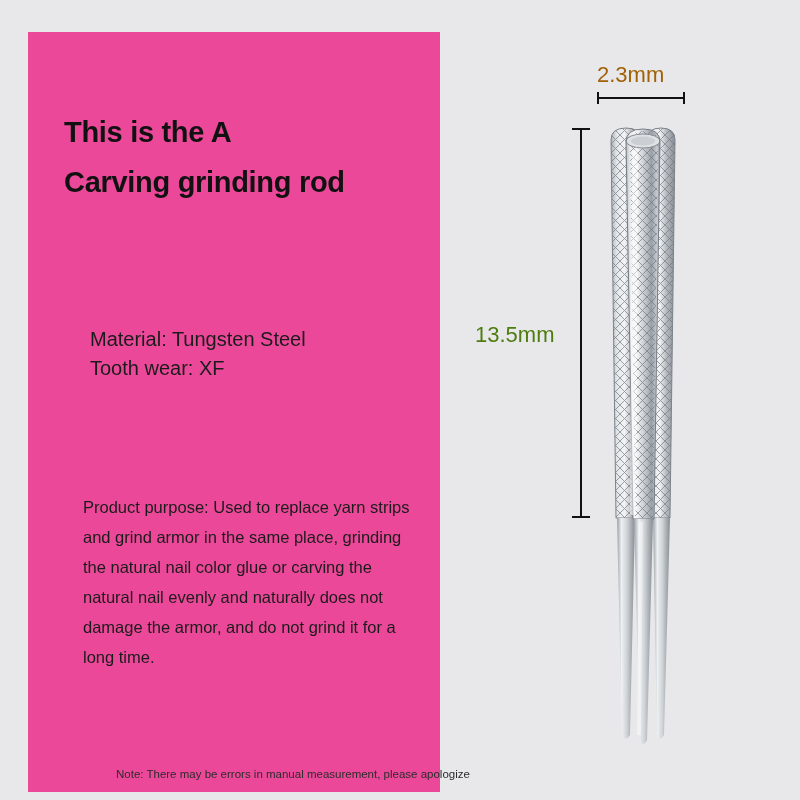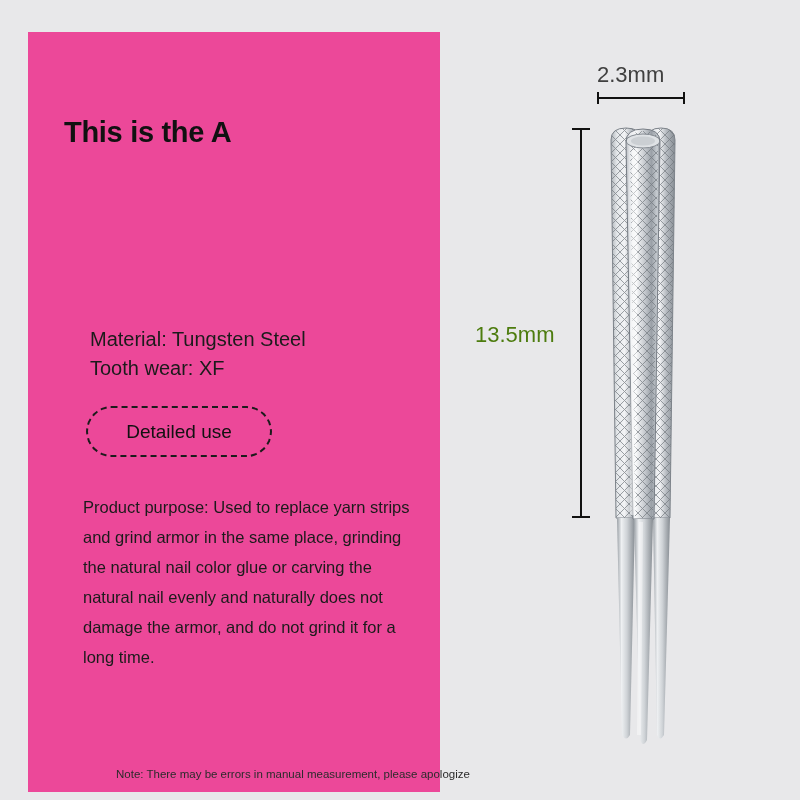--- a/index.html
+++ b/index.html
@@ -115,21 +115,21 @@
     width: 360px;
     height: 800px;
   }
 
   
   .dim-top-label {
     position: absolute;
     left: 157px;
     top: 62px;
     font-size: 22px;
-    color: #404040;
+    color: #a16207;
     white-space: nowrap;
   }
   .dim-top-line {
     position: absolute;
     left: 157px;
     top: 97px;
     width: 88px;
     height: 2px;
     background: #111111;
   }
@@ -176,30 +176,28 @@
 
   .bits { position: absolute; left: 0; top: 0; width: 360px; height: 800px; }
 </style>
 </head>
 <body>
 
 <div class="card">
 
   <div class="headline">
     <span class="line">This is the A</span>
+    <span class="line second"><span>Carving grinding rod</span></span>
   </div>
 
   <div class="specs">
     <div>Material: Tungsten Steel</div>
     <div>Tooth wear: XF</div>
   </div>
 
-  <div class="detail-pill">
-    <span>Detailed use</span>
-  </div>
 
   <div class="body-text">Product purpose: Used to replace yarn strips and grind armor in the same place, grinding the natural nail color glue or carving the natural nail evenly and naturally does not damage the armor, and do not grind it for a long time.</div>
 
   <div class="note">Note: There may be errors in manual measurement, please apologize</div>
 </div>
 
 <div class="product-area">
 
   <div class="dim-top-label">2.3mm</div>
   <div class="dim-top-line"></div>

